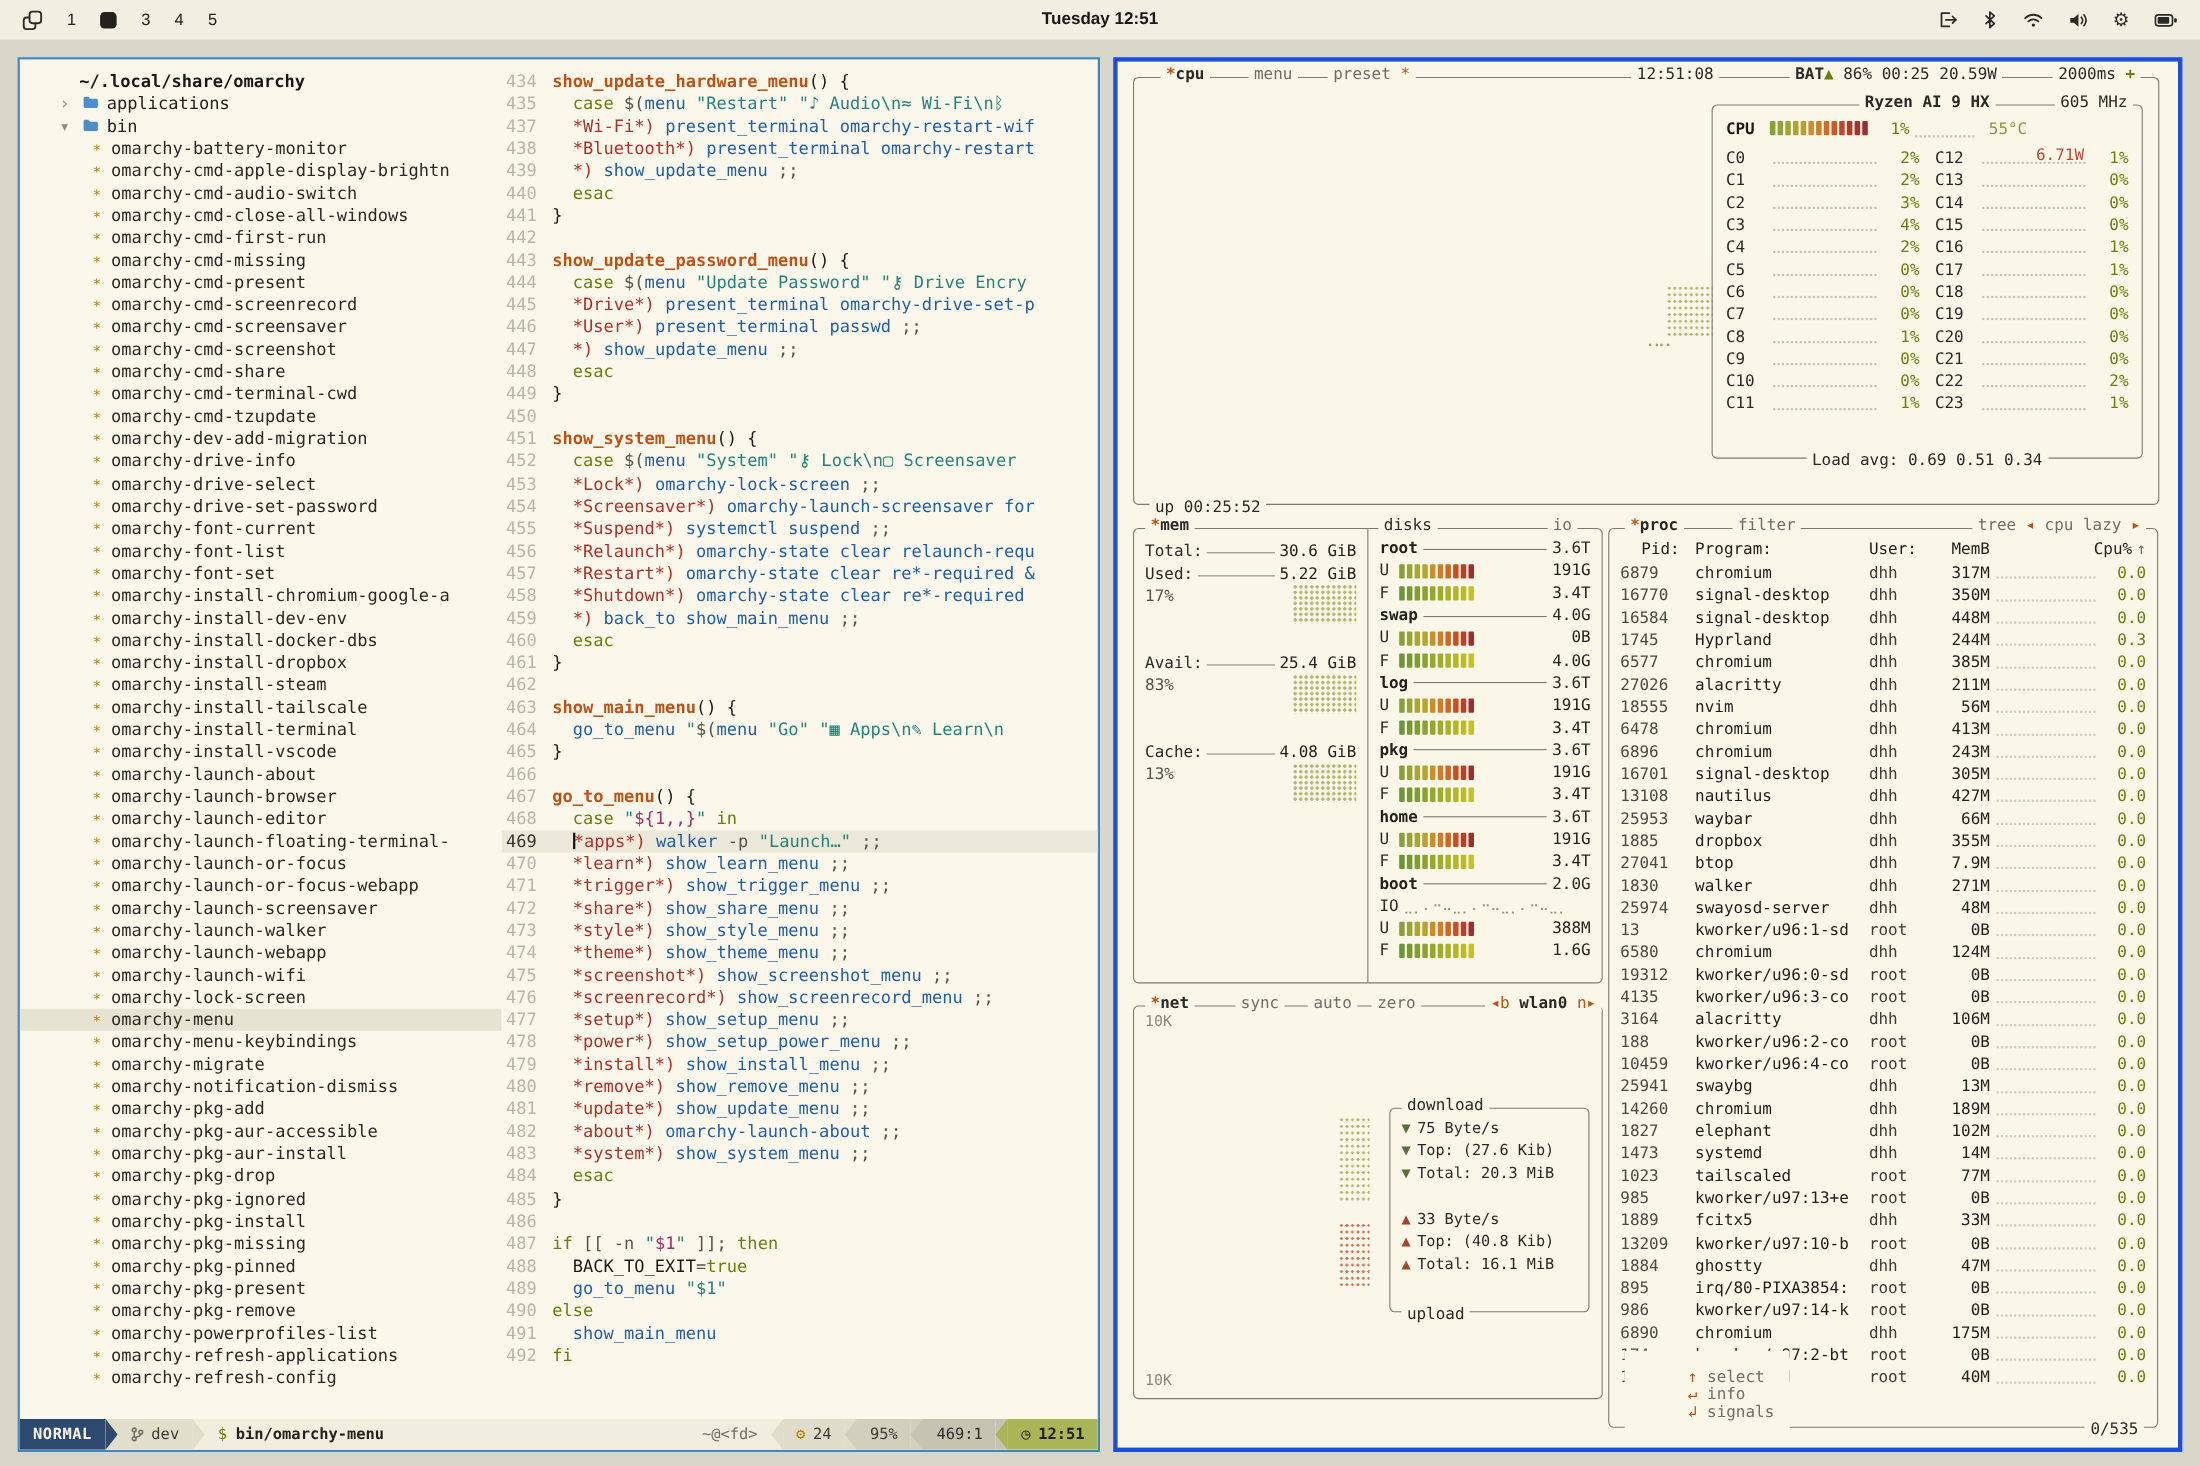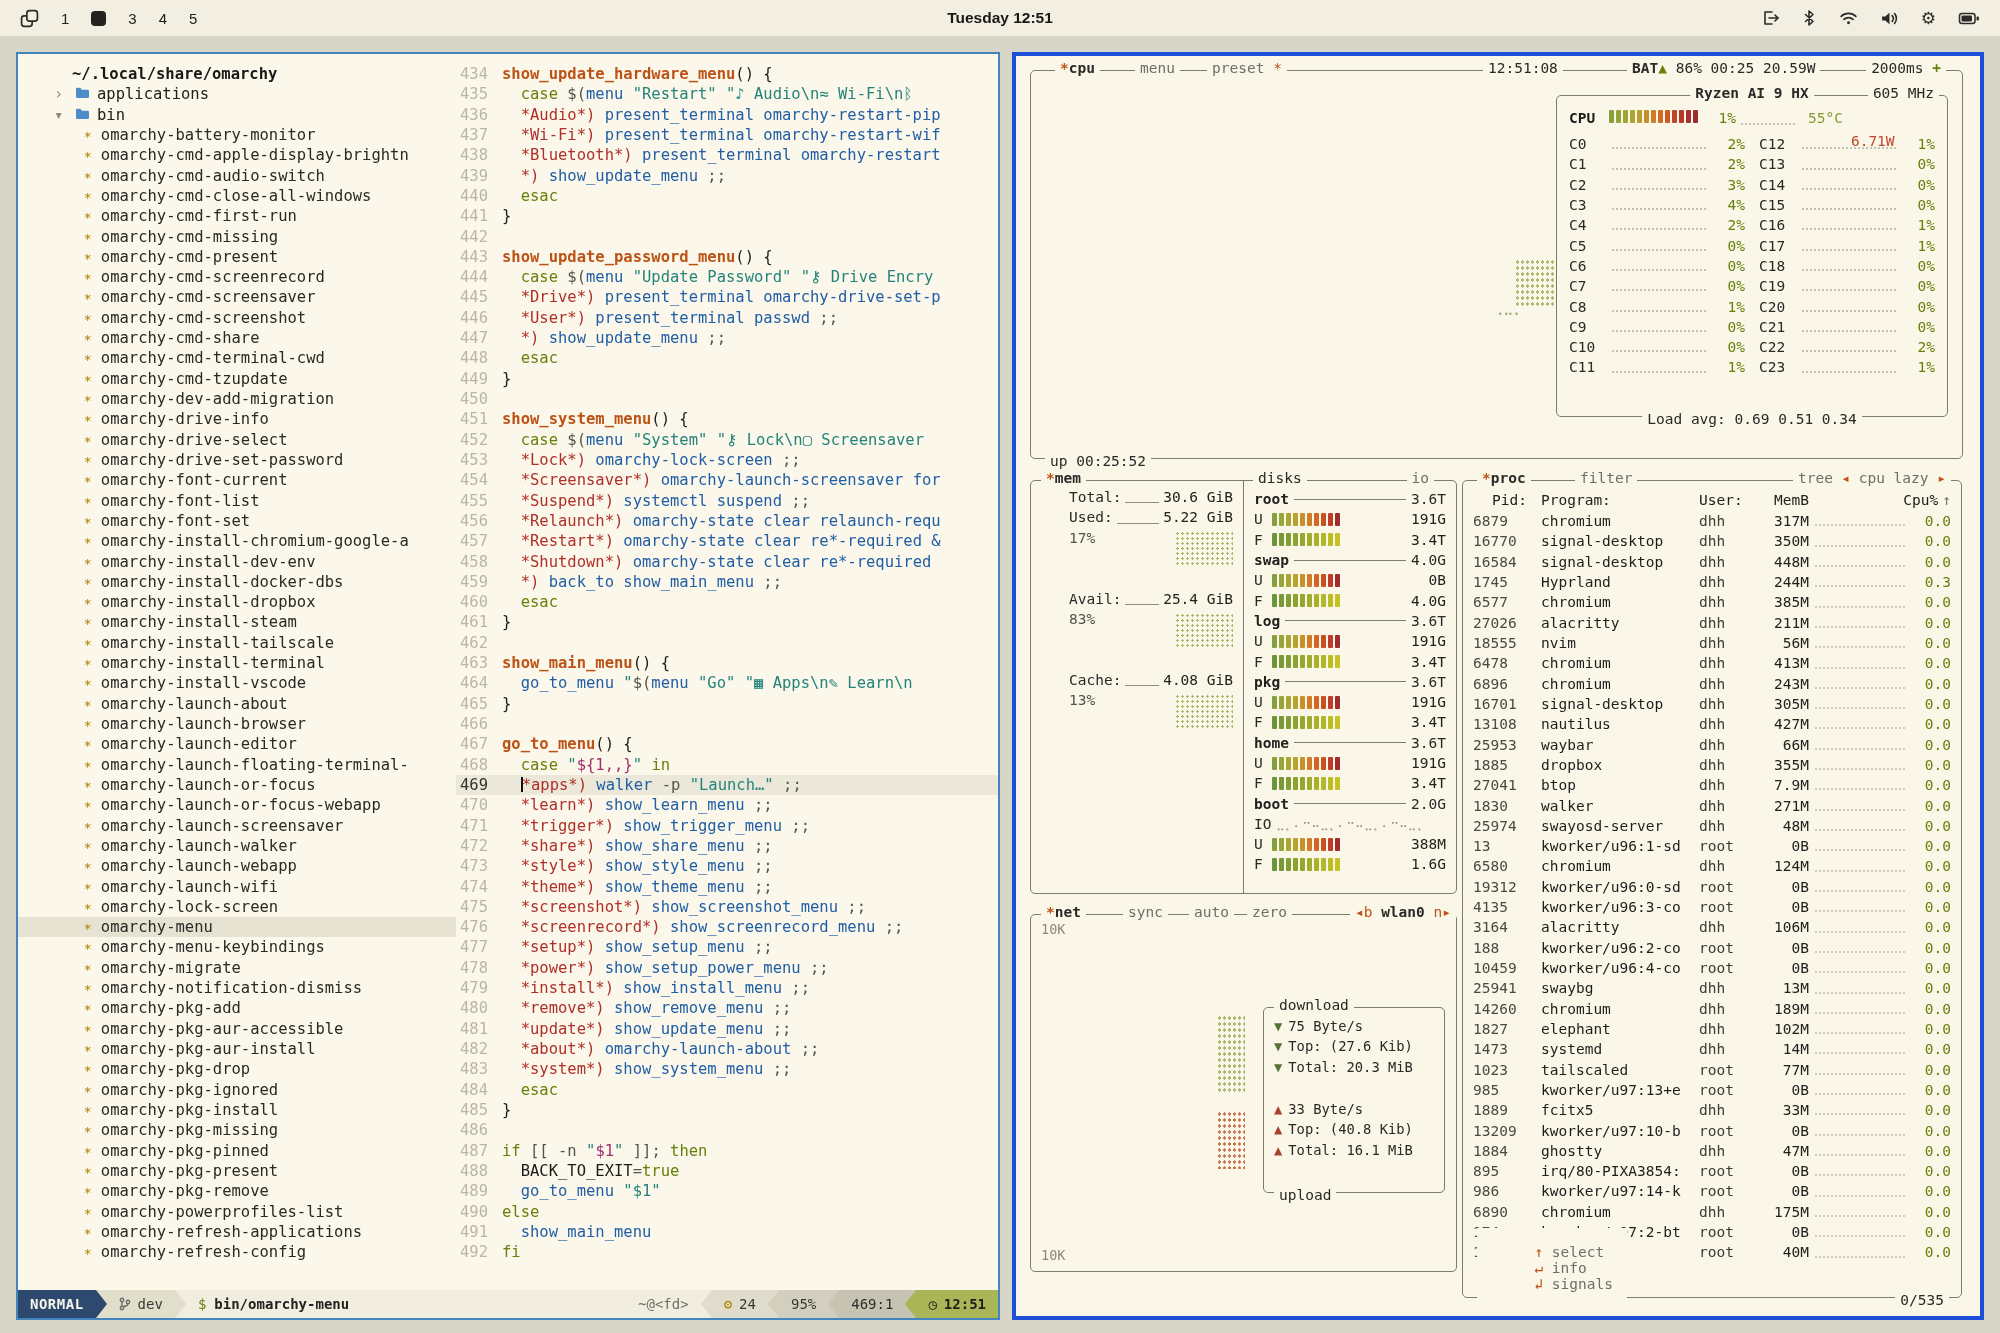--- a/index.html
+++ b/index.html
@@ -99,21 +99,21 @@
   .core-col + .core-col { margin-left:14px; }
   .core-row { display:flex; align-items:center; height:20.3px; }
   .cname { width:38px; color:#2A2927; }
   .lead { flex:1; border-bottom:2px dotted #C6C3B4; margin:0 5px 5px 5px; align-self:flex-end; }
   .cpct { width:34px; text-align:right; color:#66800B; }
   .temp { color:#879A39; margin-left:8px; }
   .watts { color:#C0492F; margin-left:8px;margin-top:46px; }
 
   #mem-box { left:14px; top:424px; width:427px; height:414px; }
   .mem-col { position:absolute; left:10px; top:8px; width:192px; }
-  .mrow { display:flex; align-items:flex-start; height:20.3px; white-space:pre;margin-left:28px; }
+  .mrow { display:flex; align-items:flex-end; height:20.3px; white-space:pre; }
   .mlabel { color:#2A2927; }
   .mdash { flex:1; border-bottom:1.5px solid #8F8C7D; margin:0 4px 6px 4px; align-self:flex-end; }
   .mval { color:#22211E; }
   .mstat { height:81.3px; position:relative; }
   .mstat.nop { height:20.3px; }
   .mpct { color:#55534C; }
   .mgraph { position:absolute; right:0; top:22px; width:58px; height:36px;
             background-image:radial-gradient(#9BAB55 1.3px, transparent 1.4px); background-size:5px 5px; opacity:.85; }
   .disks-col { position:absolute; left:212px; top:0; right:0; bottom:0; border-left:1.5px solid #7D7B6F; padding:8px 10px 0 10px; }
   .dhead { display:flex; align-items:center; height:20.3px; }
@@ -267,21 +267,20 @@
           <div class="tr file"><span class="mark">∗</span><span class="fname">omarchy-pkg-remove</span></div>
           <div class="tr file"><span class="mark">∗</span><span class="fname">omarchy-powerprofiles-list</span></div>
           <div class="tr file"><span class="mark">∗</span><span class="fname">omarchy-refresh-applications</span></div>
           <div class="tr file"><span class="mark">∗</span><span class="fname">omarchy-refresh-config</span></div>
         </div>
     </div>
     <div class="code-wrap">
       <div>
           <div class="cl"><span class="num">434</span><span class="ctext"><span class="tk-f">show_update_hardware_menu</span><span class="tk-t">() {</span></span></div>
           <div class="cl"><span class="num">435</span><span class="ctext"><span class="tk-t">  </span><span class="tk-k">case</span><span class="tk-t"> </span><span class="tk-o">$(</span><span class="tk-c">menu</span><span class="tk-t"> </span><span class="tk-s">"Restart"</span><span class="tk-t"> </span><span class="tk-s">"♪ Audio\n≈ Wi-Fi\nᛒ</span></span></div>
-          <div class="cl"><span class="num">436</span><span class="ctext"><span class="tk-t">  </span><span class="tk-p">*Audio*)</span><span class="tk-t"> </span><span class="tk-c">present_terminal omarchy-restart-pip</span></span></div>
           <div class="cl"><span class="num">437</span><span class="ctext"><span class="tk-t">  </span><span class="tk-p">*Wi-Fi*)</span><span class="tk-t"> </span><span class="tk-c">present_terminal omarchy-restart-wif</span></span></div>
           <div class="cl"><span class="num">438</span><span class="ctext"><span class="tk-t">  </span><span class="tk-p">*Bluetooth*)</span><span class="tk-t"> </span><span class="tk-c">present_terminal omarchy-restart</span></span></div>
           <div class="cl"><span class="num">439</span><span class="ctext"><span class="tk-t">  </span><span class="tk-p">*)</span><span class="tk-t"> </span><span class="tk-c">show_update_menu</span><span class="tk-t"> </span><span class="tk-o">;;</span></span></div>
           <div class="cl"><span class="num">440</span><span class="ctext"><span class="tk-t">  </span><span class="tk-k">esac</span></span></div>
           <div class="cl"><span class="num">441</span><span class="ctext"><span class="tk-t">}</span></span></div>
           <div class="cl"><span class="num">442</span><span class="ctext"></span></div>
           <div class="cl"><span class="num">443</span><span class="ctext"><span class="tk-f">show_update_password_menu</span><span class="tk-t">() {</span></span></div>
           <div class="cl"><span class="num">444</span><span class="ctext"><span class="tk-t">  </span><span class="tk-k">case</span><span class="tk-t"> </span><span class="tk-o">$(</span><span class="tk-c">menu</span><span class="tk-t"> </span><span class="tk-s">"Update Password"</span><span class="tk-t"> </span><span class="tk-s">"⚷ Drive Encry</span></span></div>
           <div class="cl"><span class="num">445</span><span class="ctext"><span class="tk-t">  </span><span class="tk-p">*Drive*)</span><span class="tk-t"> </span><span class="tk-c">present_terminal omarchy-drive-set-p</span></span></div>
           <div class="cl"><span class="num">446</span><span class="ctext"><span class="tk-t">  </span><span class="tk-p">*User*)</span><span class="tk-t"> </span><span class="tk-c">present_terminal passwd</span><span class="tk-t"> </span><span class="tk-o">;;</span></span></div>

